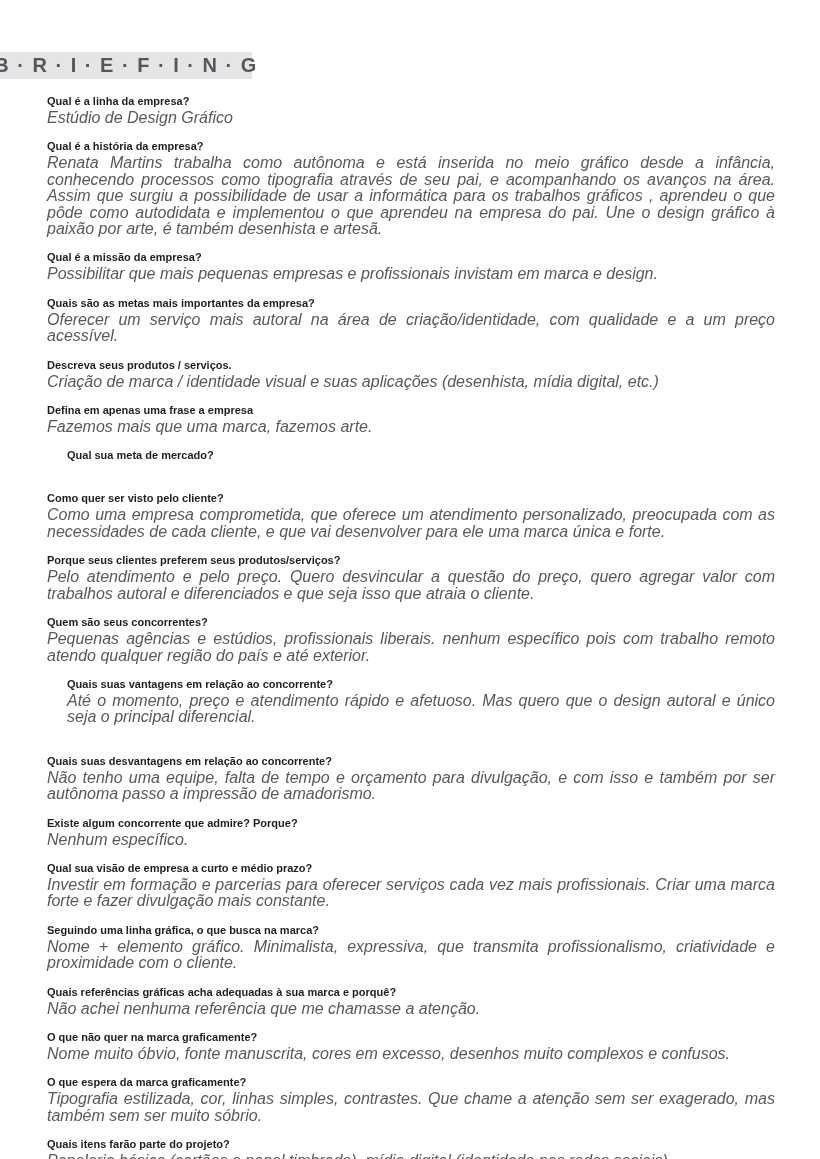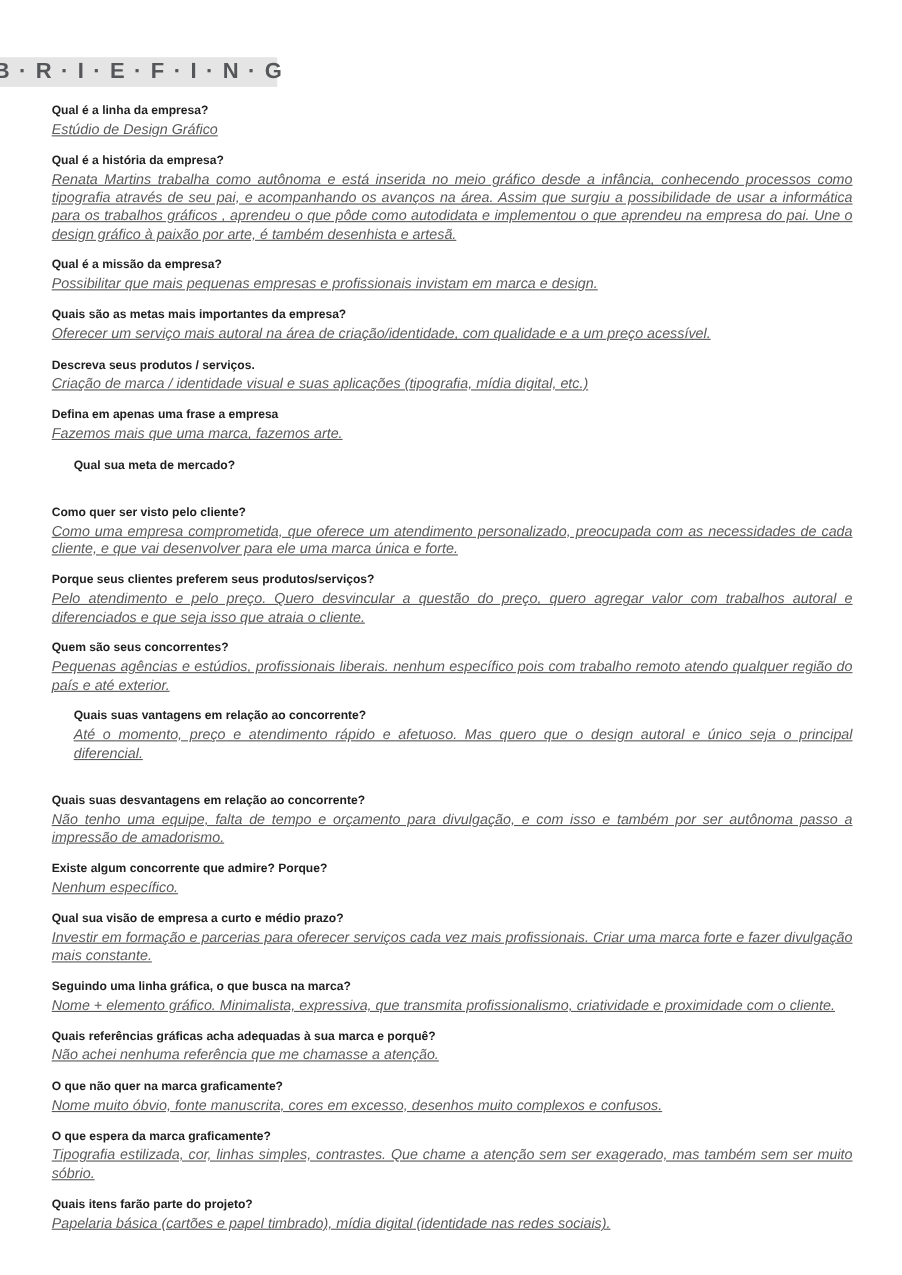--- a/index.html
+++ b/index.html
@@ -44,26 +44,25 @@
   }
   .question {
     margin: 0 0 1px 0;
     font-size: 11px;
     line-height: 16px;
     font-weight: bold;
     color: #1f1f1f;
   }
   .answer {
     margin: 0;
-    font-size: 13px;
+    font-size: 16px;
     line-height: 16.4px;
     font-style: italic;
     color: #595959;
     text-align: justify;
-    text-decoration: underline;
   }
 </style>
 </head>
 <body>
 
 <div class="page">
 
   <div class="header-bar">
     <span>B · R · I · E · F · I · N · G</span>
   </div>
@@ -85,21 +84,21 @@
       <p class="answer">Possibilitar que mais pequenas empresas e profissionais invistam em marca e design.</p>
     </section>
 
     <section class="qa-block">
       <h2 class="question">Quais são as metas mais importantes da empresa?</h2>
       <p class="answer">Oferecer um serviço mais autoral na área de criação/identidade, com qualidade e a um preço acessível.</p>
     </section>
 
     <section class="qa-block">
       <h2 class="question">Descreva seus produtos / serviços.</h2>
-      <p class="answer">Criação de marca / identidade visual e suas aplicações (tipografia, mídia digital, etc.)</p>
+      <p class="answer">Criação de marca / identidade visual e suas aplicações (desenhista, mídia digital, etc.)</p>
     </section>
 
     <section class="qa-block">
       <h2 class="question">Defina em apenas uma frase a empresa</h2>
       <p class="answer">Fazemos mais que uma marca, fazemos arte.</p>
     </section>
 
     <section class="qa-block gap-lg">
       <h2 class="question">Qual sua meta de mercado?</h2>
     </section>

